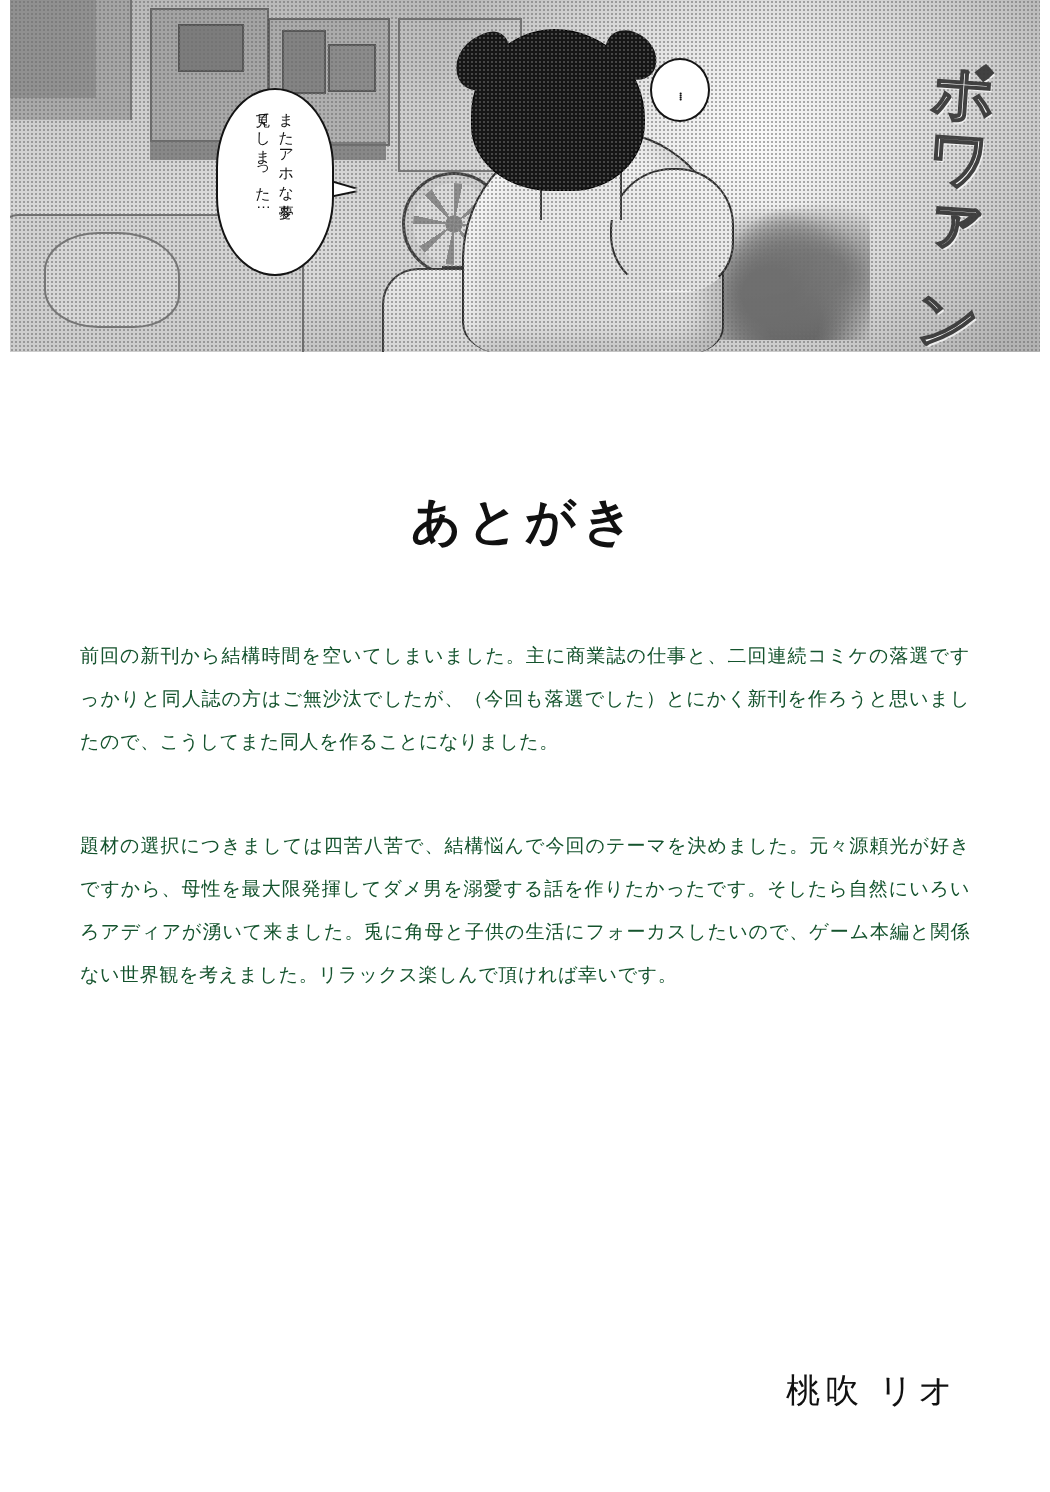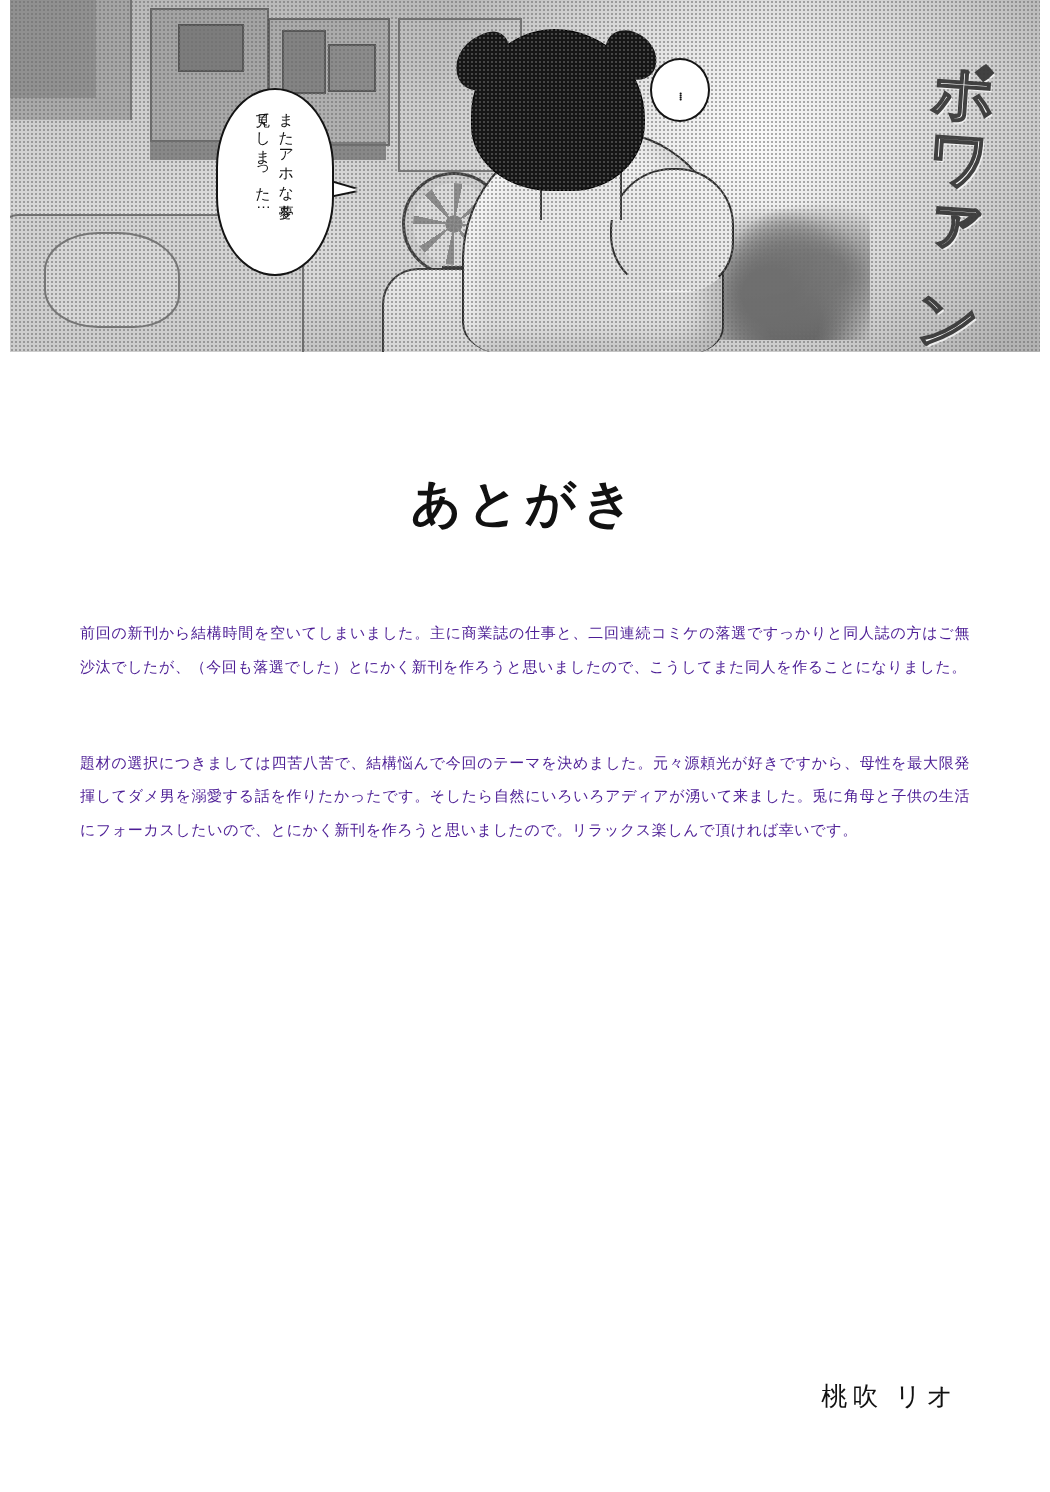--- a/index.html
+++ b/index.html
@@ -201,49 +201,48 @@
     -webkit-text-stroke: 2px #3a3a3a;
     text-shadow: 2px 2px 0 rgba(255,255,255,.8);
     transform: rotate(4deg);
     opacity: .95;
   }
 
   
   .page-body {
     position: absolute;
     left: 0; top: 352px; right: 0; bottom: 0;
-    padding: 0 80px;
+    padding: 18px 80px;
     box-sizing: border-box;
-    font-family: Liberation Serif, serif;
   }
   .title {
     margin: 0;
     padding-top: 118px;
     text-align: center;
     font-size: 50px;
     font-weight: bold;
     letter-spacing: 6px;
     color: #111;
   }
   .paragraphs {
     margin-top: 80px;
   }
   .para {
-    font-size: 15px;
+    font-size: 19px;
     line-height: 2.25;
     letter-spacing: 0.6px;
-    color: #4c1d95;
+    color: #14532d;
     margin: 0 0 62px 0;
     text-align: justify;
   }
   .signature {
     position: absolute;
     right: 92px;
     bottom: 78px;
-    font-size: 26px;
+    font-size: 34px;
     letter-spacing: 5px;
     color: #111;
   }
 </style>
 </head>
 <body>
 
 <div class="panel">
   <div class="panel-bg"></div>
 
@@ -281,17 +280,17 @@
   </div>
 
   <div class="sfx">ボワァン</div>
 </div>
 
 <div class="page-body">
   <h1 class="title">あとがき</h1>
 
   <div class="paragraphs">
     <p class="para">前回の新刊から結構時間を空いてしまいました。主に商業誌の仕事と、二回連続コミケの落選ですっかりと同人誌の方はご無沙汰でしたが、（今回も落選でした）とにかく新刊を作ろうと思いましたので、こうしてまた同人を作ることになりました。</p>
-    <p class="para">題材の選択につきましては四苦八苦で、結構悩んで今回のテーマを決めました。元々源頼光が好きですから、母性を最大限発揮してダメ男を溺愛する話を作りたかったです。そしたら自然にいろいろアディアが湧いて来ました。兎に角母と子供の生活にフォーカスしたいので、とにかく新刊を作ろうと思いましたので。リラックス楽しんで頂ければ幸いです。</p>
+    <p class="para">題材の選択につきましては四苦八苦で、結構悩んで今回のテーマを決めました。元々源頼光が好きですから、母性を最大限発揮してダメ男を溺愛する話を作りたかったです。そしたら自然にいろいろアディアが湧いて来ました。兎に角母と子供の生活にフォーカスしたいので、ゲーム本編と関係ない世界観を考えました。リラックス楽しんで頂ければ幸いです。</p>
   </div>
 
   <div class="signature">桃吹 リオ</div>
 </div>
 
 </body></html>

